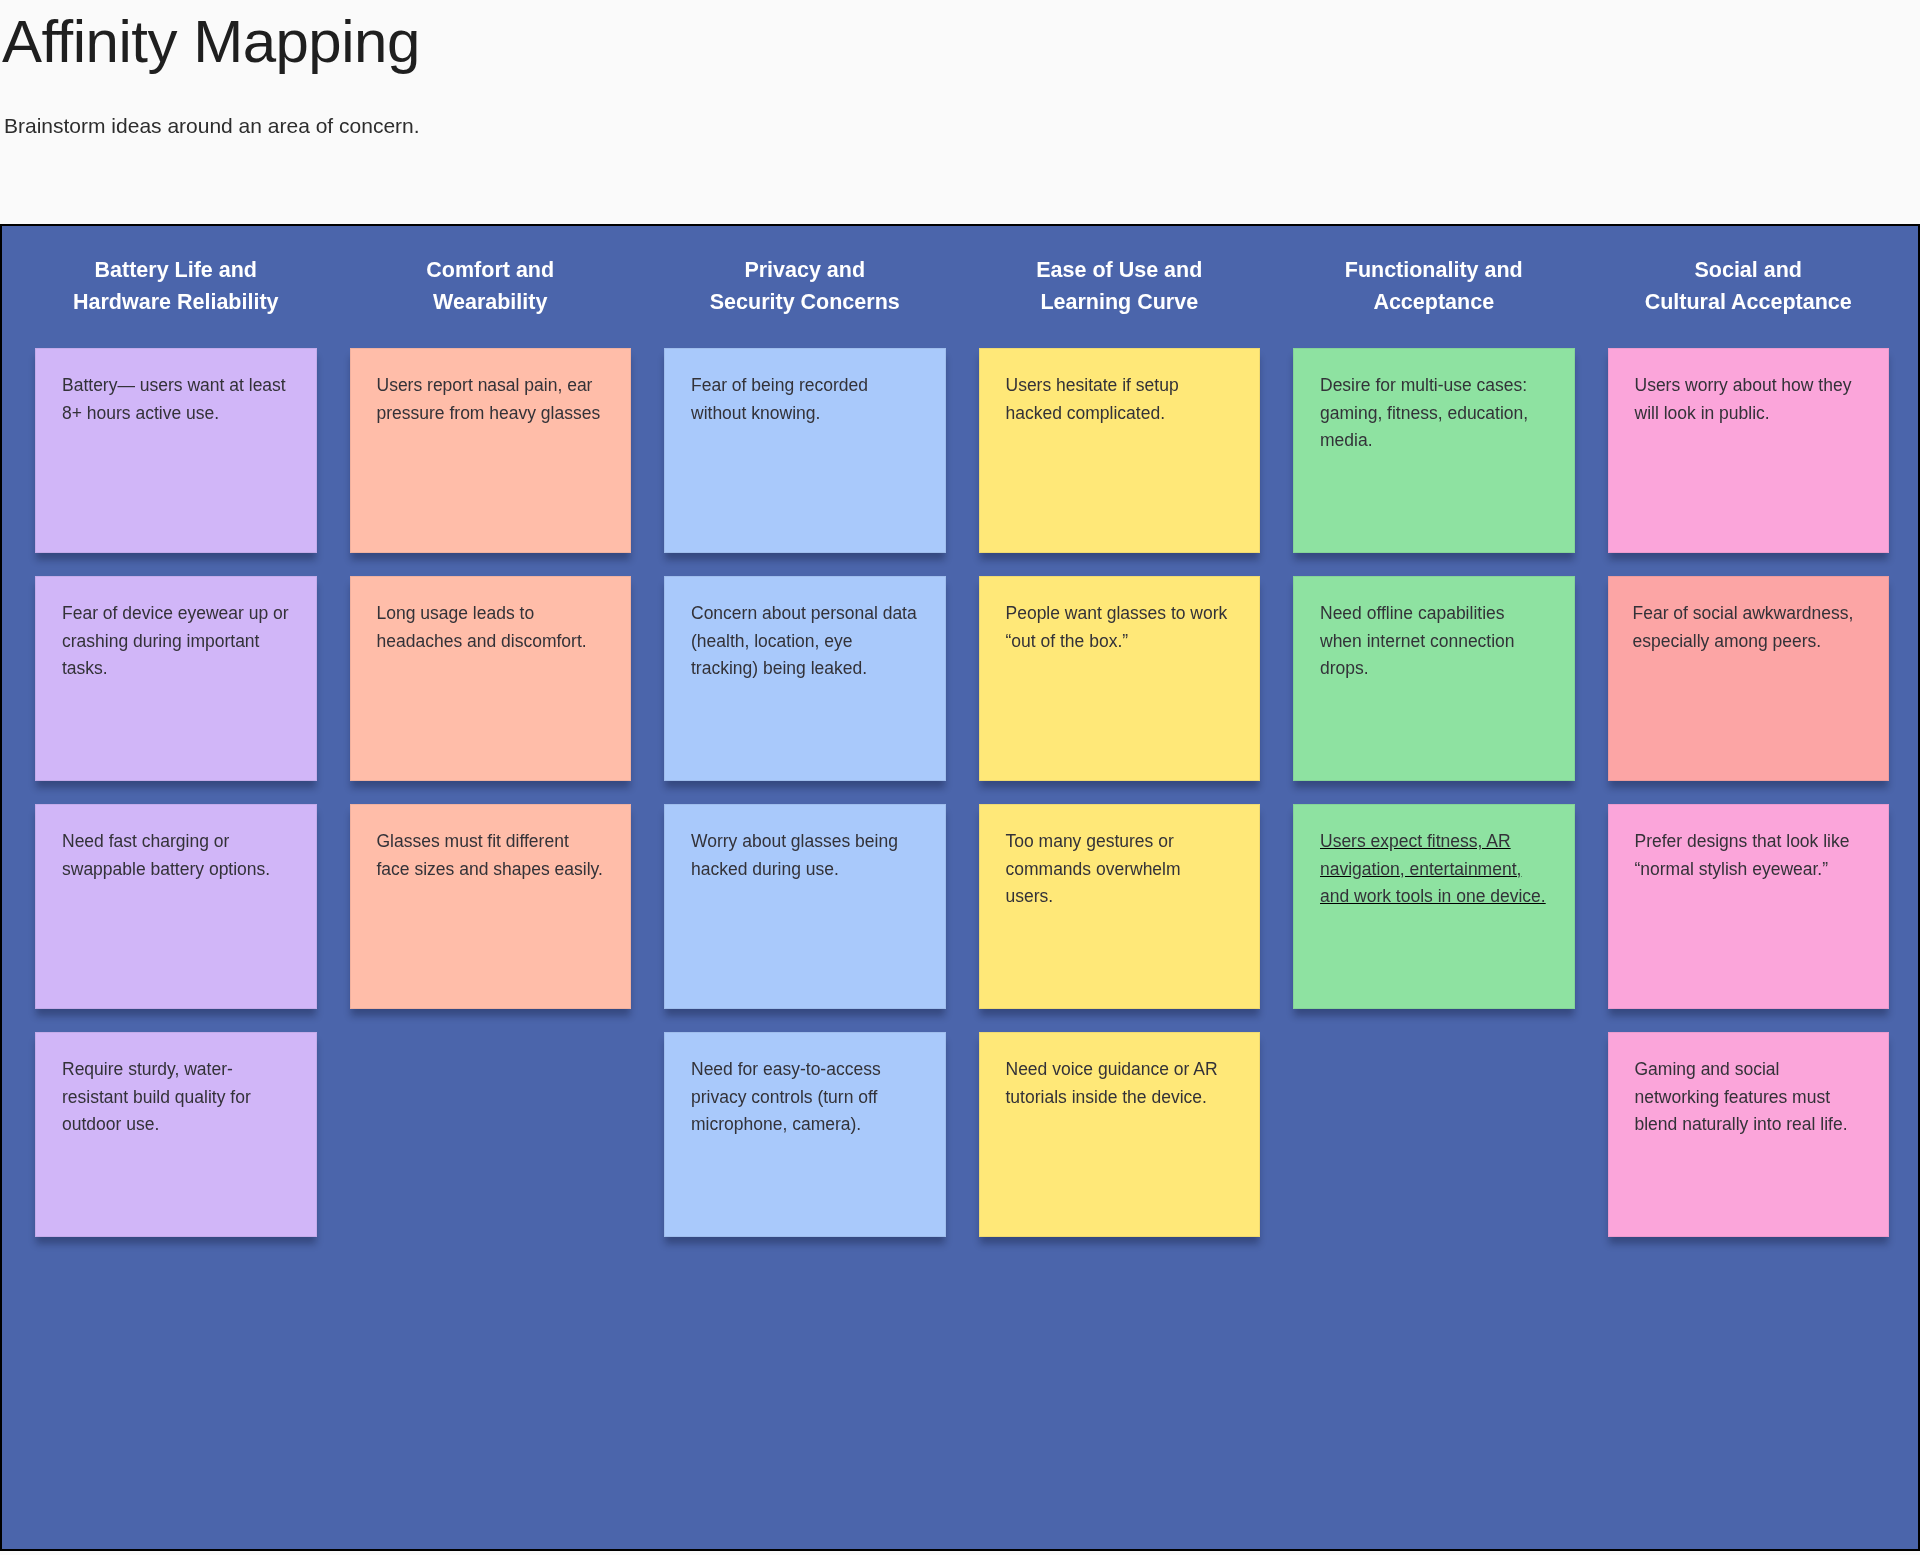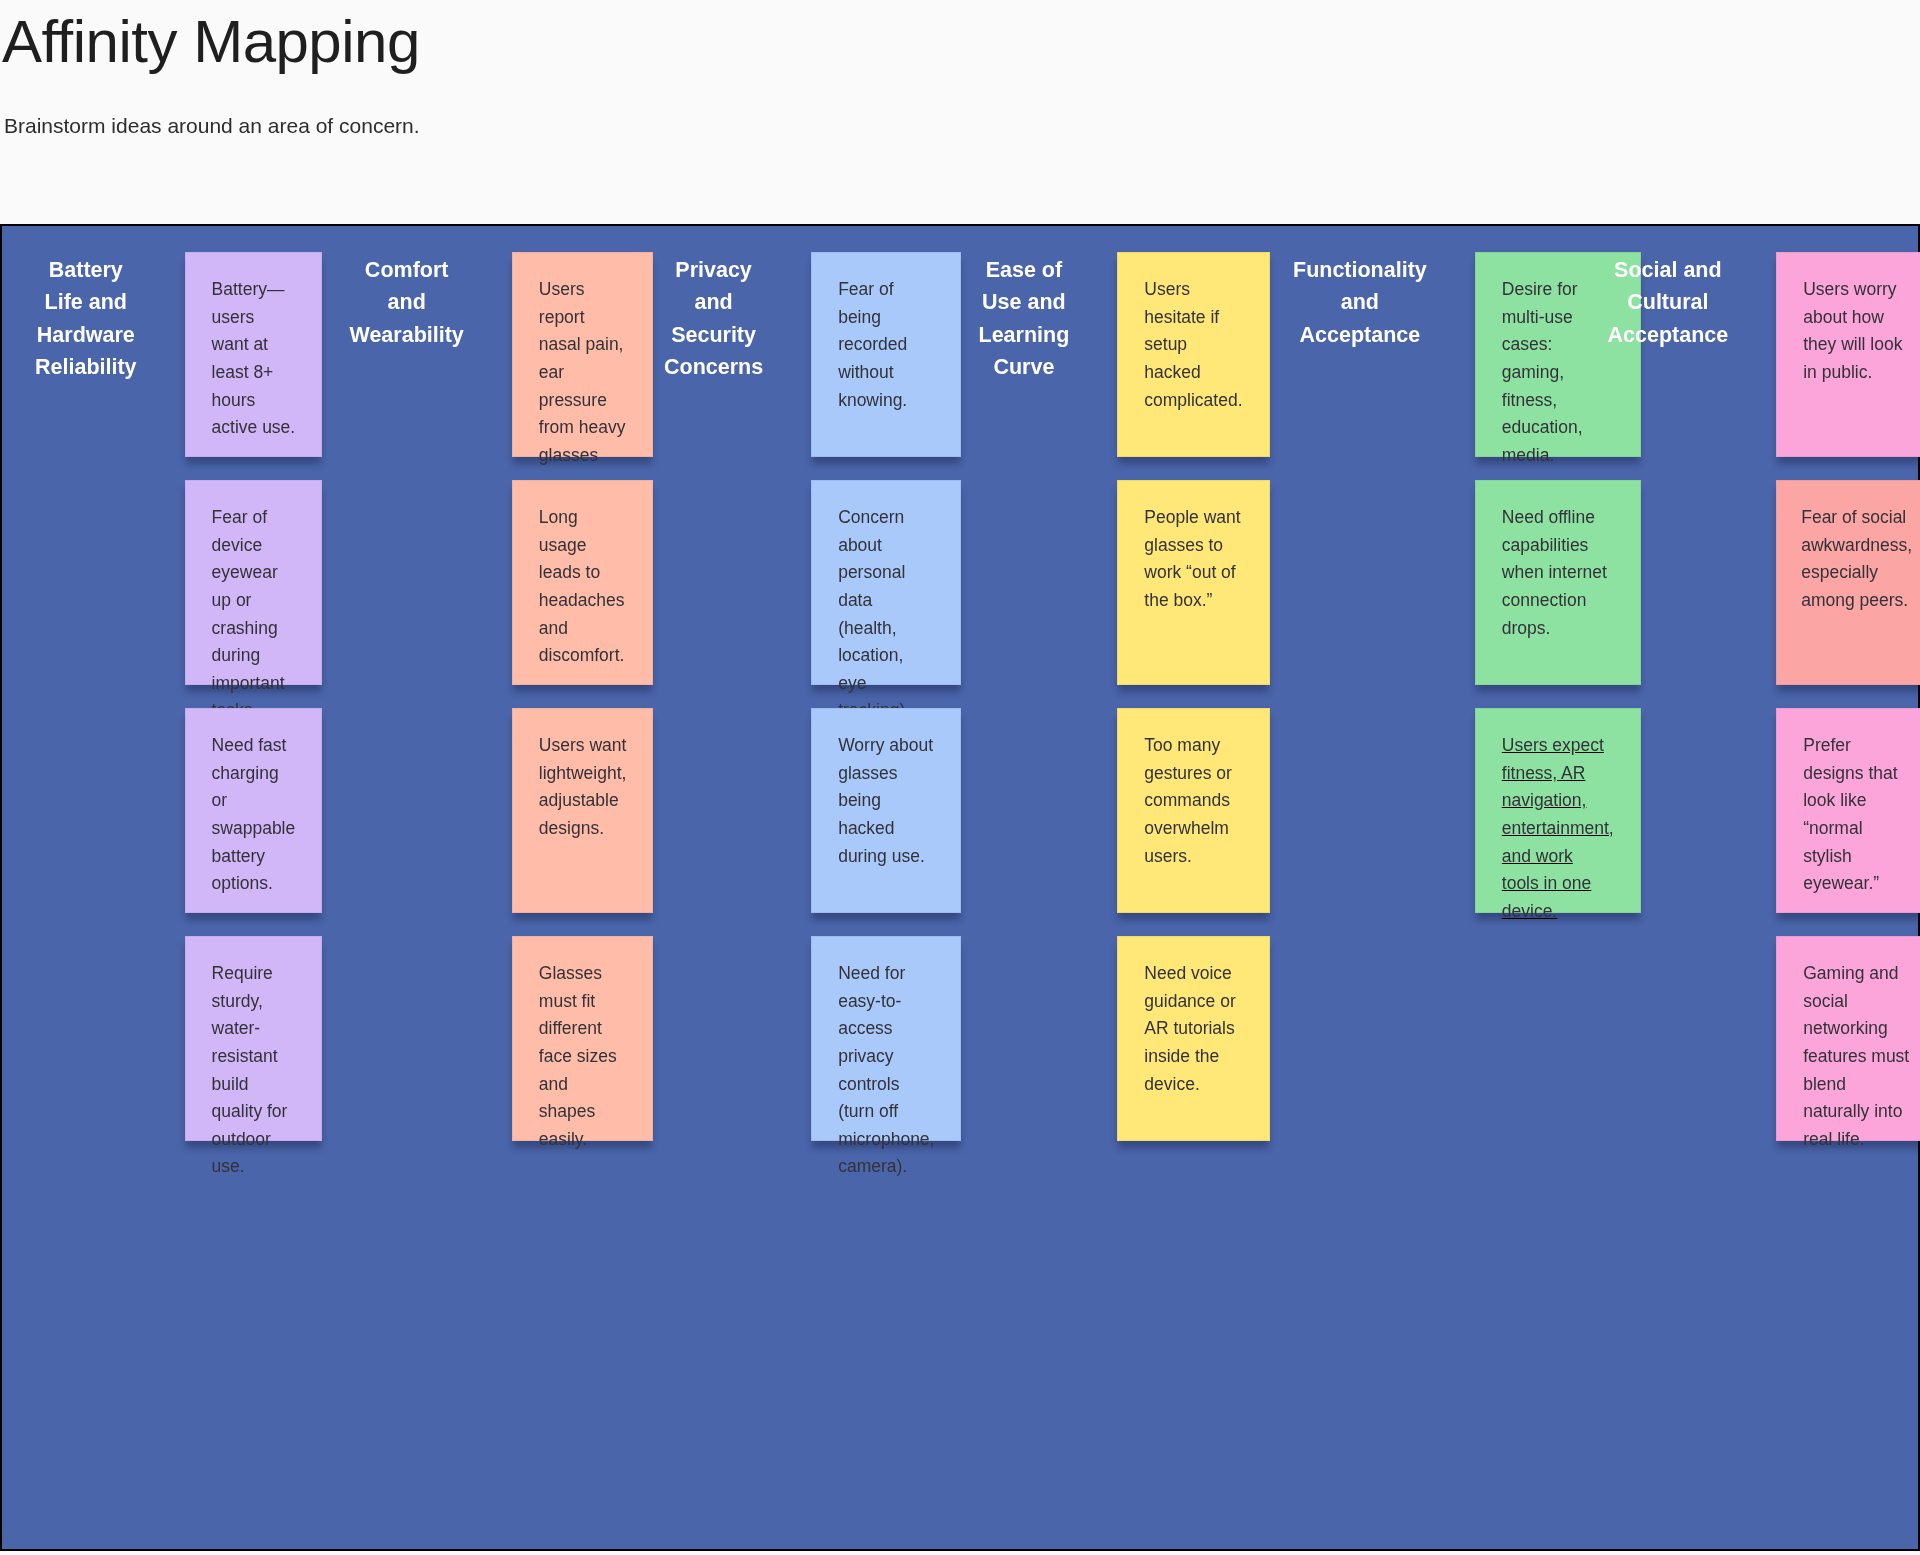--- a/index.html
+++ b/index.html
@@ -41,23 +41,22 @@
     padding: 26px 29px 0 33px;
   }
   .board-columns {
     display: grid;
     grid-template-columns: repeat(6, 1fr);
     column-gap: 33px;
     height: 100%;
   }
   .column {
     display: flex;
-    flex-direction: row;
+    flex-direction: column;
     min-width: 0;
-    gap: 48px;
   }
   .column-header {
     min-height: 96px;
     text-align: center;
     color: #ffffff;
     font-size: 21.5px;
     font-weight: 700;
     line-height: 1.5;
     padding-top: 2px;
   }
@@ -121,23 +120,20 @@
     </div>
     <div class="notes">
   <div class="sticky-note" style="background: rgb(255, 189, 169);">
     <p class="note-text">Users report nasal pain, ear pressure from heavy glasses</p>
   </div>
 
   <div class="sticky-note" style="background: rgb(255, 189, 169);">
     <p class="note-text">Long usage leads to headaches and discomfort.</p>
   </div>
 
-  <div class="sticky-note" style="background: rgb(255, 189, 169);">
-    <p class="note-text">Users want lightweight, adjustable designs.</p>
-  </div>
 
   <div class="sticky-note" style="background: rgb(255, 189, 169);">
     <p class="note-text">Glasses must fit different face sizes and shapes easily.</p>
   </div>
 </div>
   </div>
 
   <div class="column">
     <div class="column-header">
       <span class="header-line">Privacy and</span>

